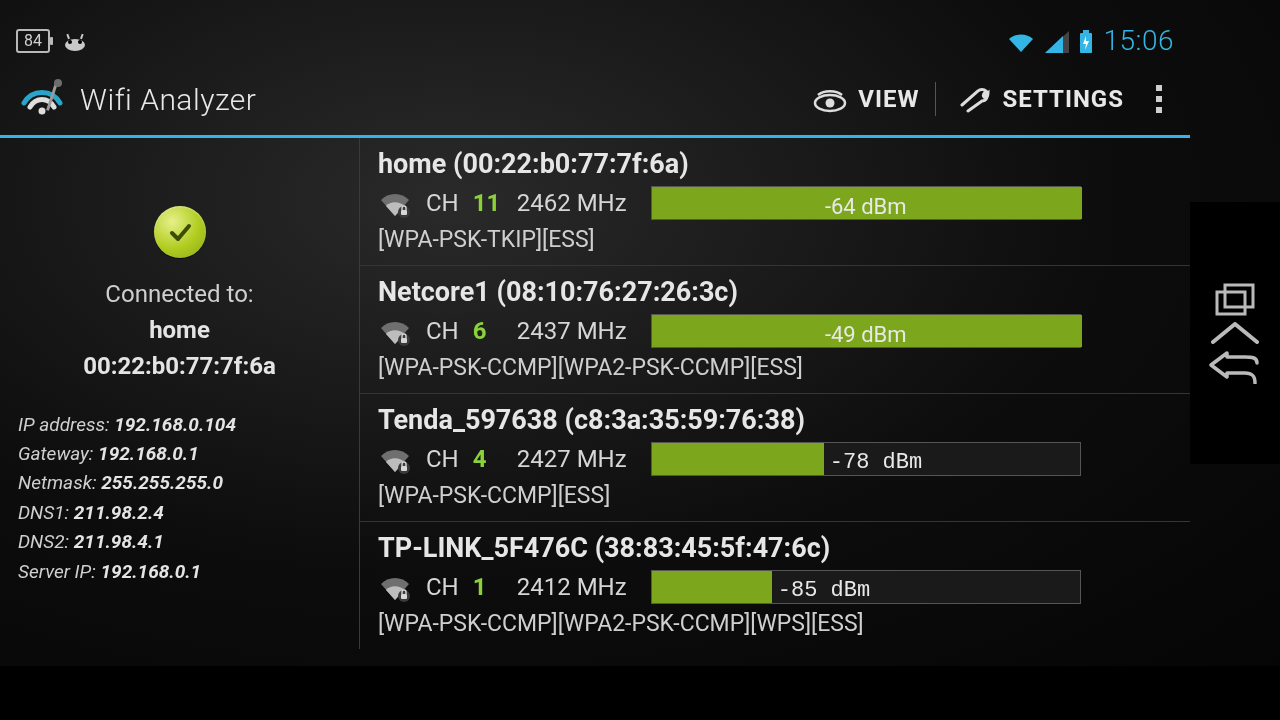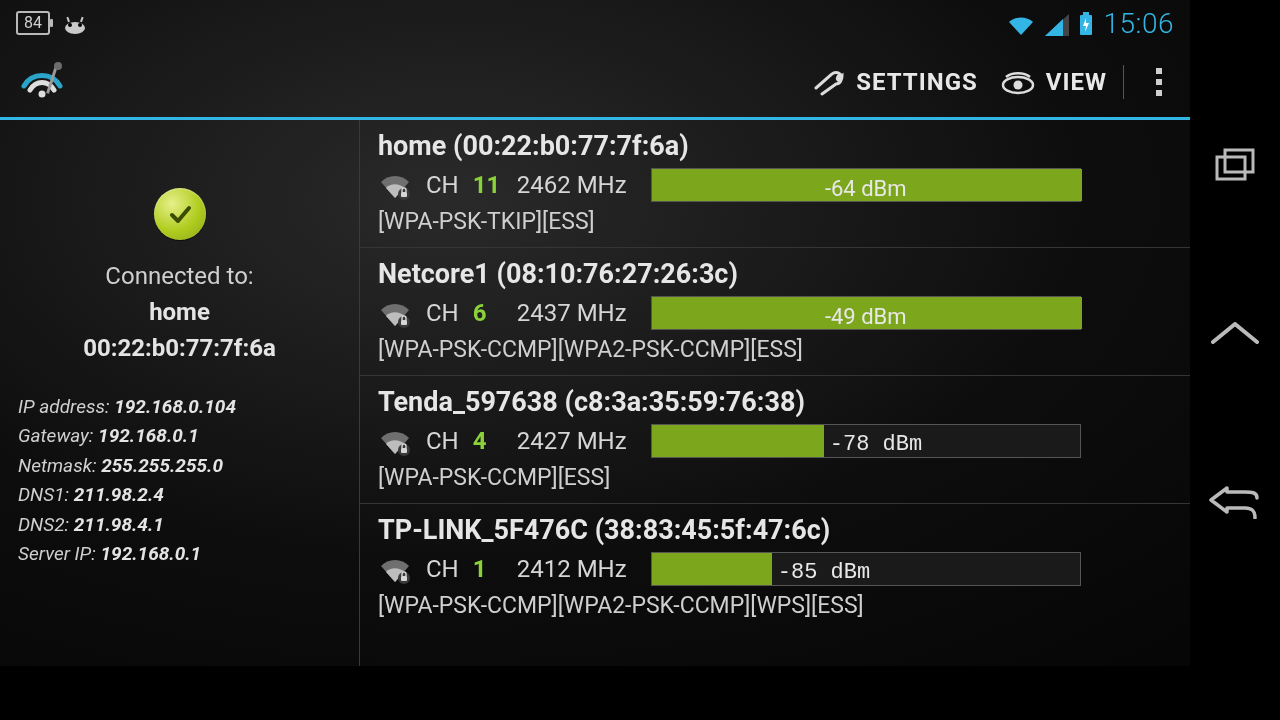--- a/index.html
+++ b/index.html
@@ -1,17 +1,17 @@
 <!DOCTYPE html>
 <html><head>
 <meta charset="utf-8">
 <style>
   * { box-sizing: border-box; margin: 0; padding: 0; }
   html, body { width: 1280px; height: 720px; overflow: hidden; font-family: "Roboto", "Helvetica Neue", Arial, sans-serif; background: #000; color: #ddd; }
-  .device { display: flex; width: 1280px; height: 666px; background: radial-gradient(ellipse at 35% 30%, #2a2a2a 0%, #0d0d0d 55%, #050505 100%); }
+  .device { display: flex; width: 1280px; height: 666px; background: radial-gradient(ellipse at 35% 30%, #2a2a2a 0%, #0d0d0d 55%, #050505 100%); align-items: center; }
   .screen { flex: 1 1 auto; display: flex; flex-direction: column; min-width: 0; }
   .navbar { width: 90px; flex: 0 0 90px; background: #000; display: flex; flex-direction: column; align-items: center; justify-content: space-around; padding: 80px 0; }
   .navbar .nav-icon { color: #cfcfcf; opacity: .9; }
   .status-bar { height: 46px; display: flex; align-items: center; justify-content: space-between; padding: 0 16px; color: #c9c9c9; font-size: 22px; }
   .status-left { display: flex; align-items: center; gap: 10px; }
   .status-right { display: flex; align-items: center; gap: 10px; }
   .battery-box { border: 2px solid #b9b9b9; border-radius: 3px; padding: 2px 6px; font-size: 16px; line-height: 1; color: #cfcfcf; position: relative; }
   .battery-box::after { content:""; position:absolute; right:-5px; top:6px; width:3px; height:8px; background:#b9b9b9; border-radius:1px; }
   .clock { color: #33b5e5; font-size: 28px; font-weight: 300; letter-spacing: .5px; }
   .app-bar { height: 74px; display: flex; align-items: center; padding: 0 18px; border-bottom: 3px solid #33b5e5; }
@@ -94,41 +94,42 @@
       <div class="app-title">
         <span class="wifi-logo">
           <svg width="48" height="48" viewBox="0 0 48 48">
             <path d="M6 28 C14 14 34 14 42 28" stroke="#2aa4c8" stroke-width="5" fill="none" stroke-linecap="round"></path>
             <path d="M12 32 C18 22 30 22 36 32" stroke="#dedede" stroke-width="5" fill="none" stroke-linecap="round"></path>
             <circle cx="24" cy="36" r="3.5" fill="#dedede"></circle>
             <rect x="33" y="6" width="3" height="30" fill="#9a9a9a" transform="rotate(18 34 20)"></rect>
             <circle cx="40" cy="8" r="4" fill="#6d6d6d"></circle>
           </svg>
         </span>
+        <span>Wifi Analyzer</span>
       </div>
       <div class="app-actions">
-        <div class="action">
-          <span>
-            <svg width="34" height="26" viewBox="0 0 34 26">
-                <path d="M6 22 L22 8 C24 6 28 6 30 8 C28 10 26 12 28 14 C30 12 32 10 32 10 C32 14 30 18 26 18 L12 28" stroke="#ddd" stroke-width="3" fill="none" stroke-linecap="round" transform="translate(-2,-4)"></path>
-              </svg>
-          </span>
-          <span>SETTINGS</span>
-        </div>
         <div class="action">
           <span>
             <svg width="36" height="24" viewBox="0 0 36 24">
                 <ellipse cx="18" cy="14" rx="15" ry="8" fill="none" stroke="#ddd" stroke-width="2.5"></ellipse>
                 <circle cx="18" cy="14" r="4.5" fill="#ddd"></circle>
                 <path d="M6 6 C12 1 24 1 30 6" stroke="#ddd" stroke-width="2.5" fill="none"></path>
               </svg>
           </span>
           <span>VIEW</span>
           <span class="sep"></span>
         </div>
+        <div class="action">
+          <span>
+            <svg width="34" height="26" viewBox="0 0 34 26">
+                <path d="M6 22 L22 8 C24 6 28 6 30 8 C28 10 26 12 28 14 C30 12 32 10 32 10 C32 14 30 18 26 18 L12 28" stroke="#ddd" stroke-width="3" fill="none" stroke-linecap="round" transform="translate(-2,-4)"></path>
+              </svg>
+          </span>
+          <span>SETTINGS</span>
+        </div>
         <div class="overflow">
           <svg width="10" height="34" viewBox="0 0 10 34">
               <rect x="2" y="3" width="6" height="6" fill="#cfcfcf"></rect>
               <rect x="2" y="14" width="6" height="6" fill="#cfcfcf"></rect>
               <rect x="2" y="25" width="6" height="6" fill="#cfcfcf"></rect>
             </svg>
         </div>
       </div>
     </div>
 

